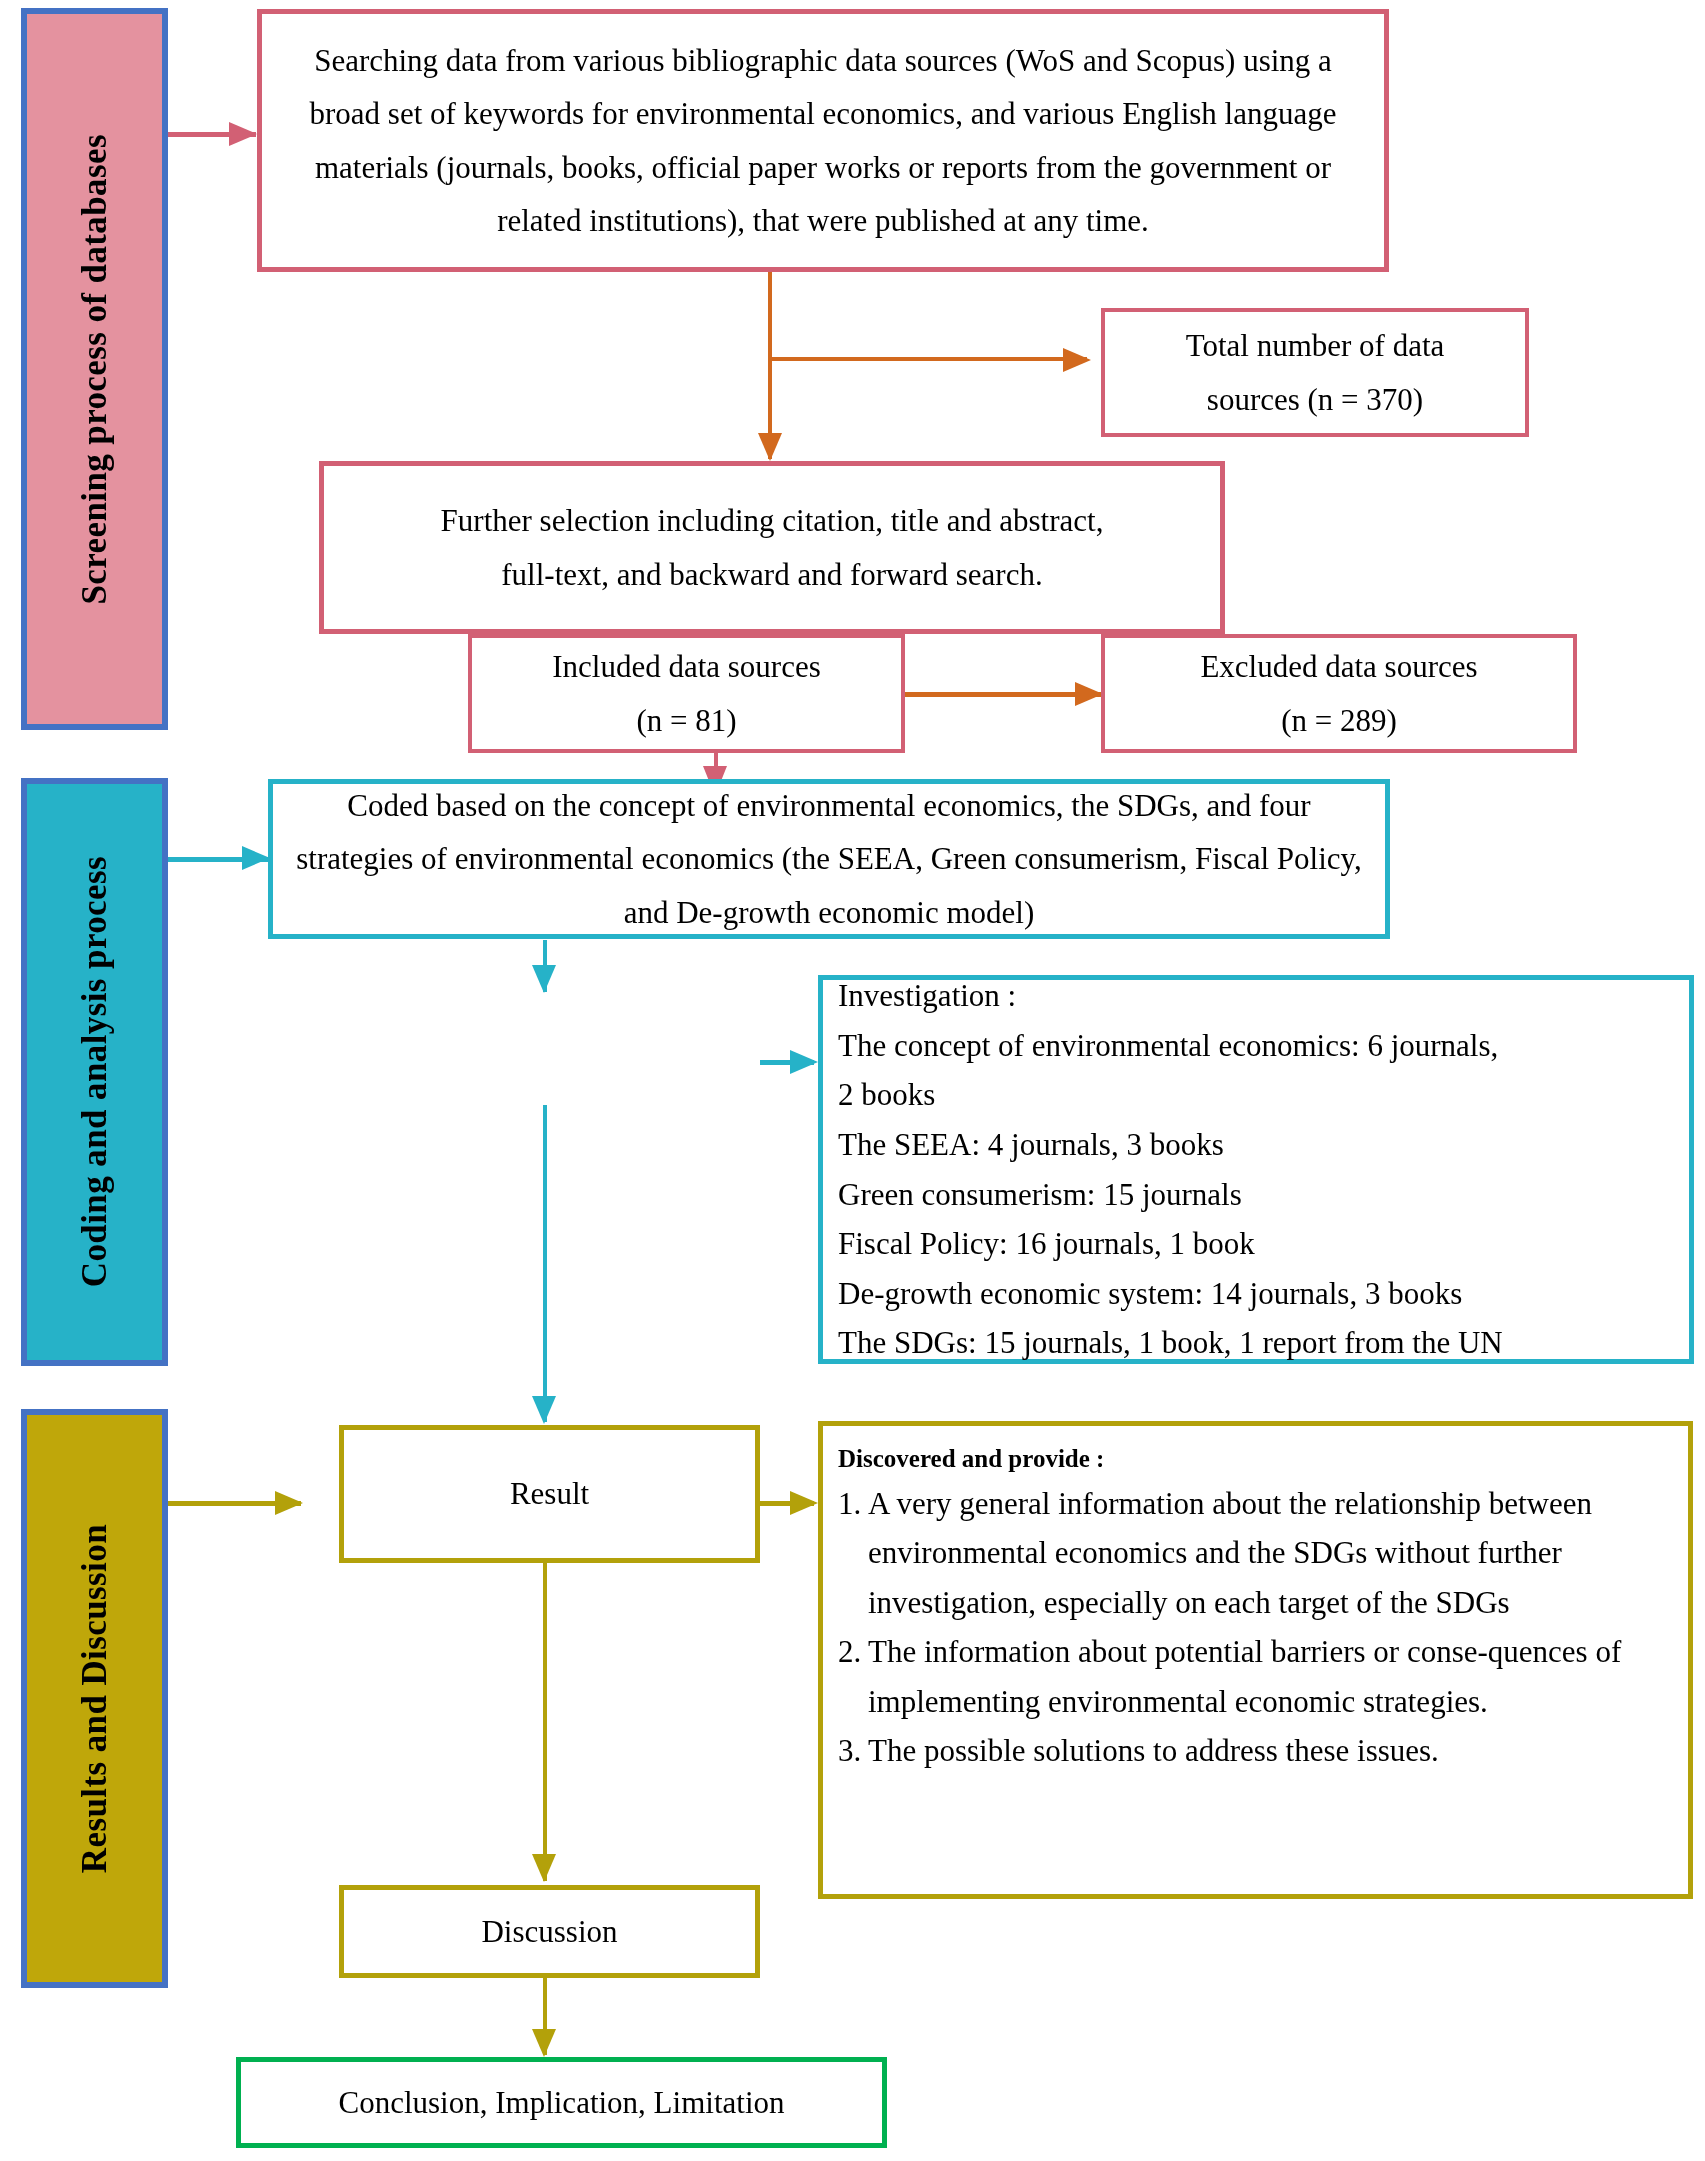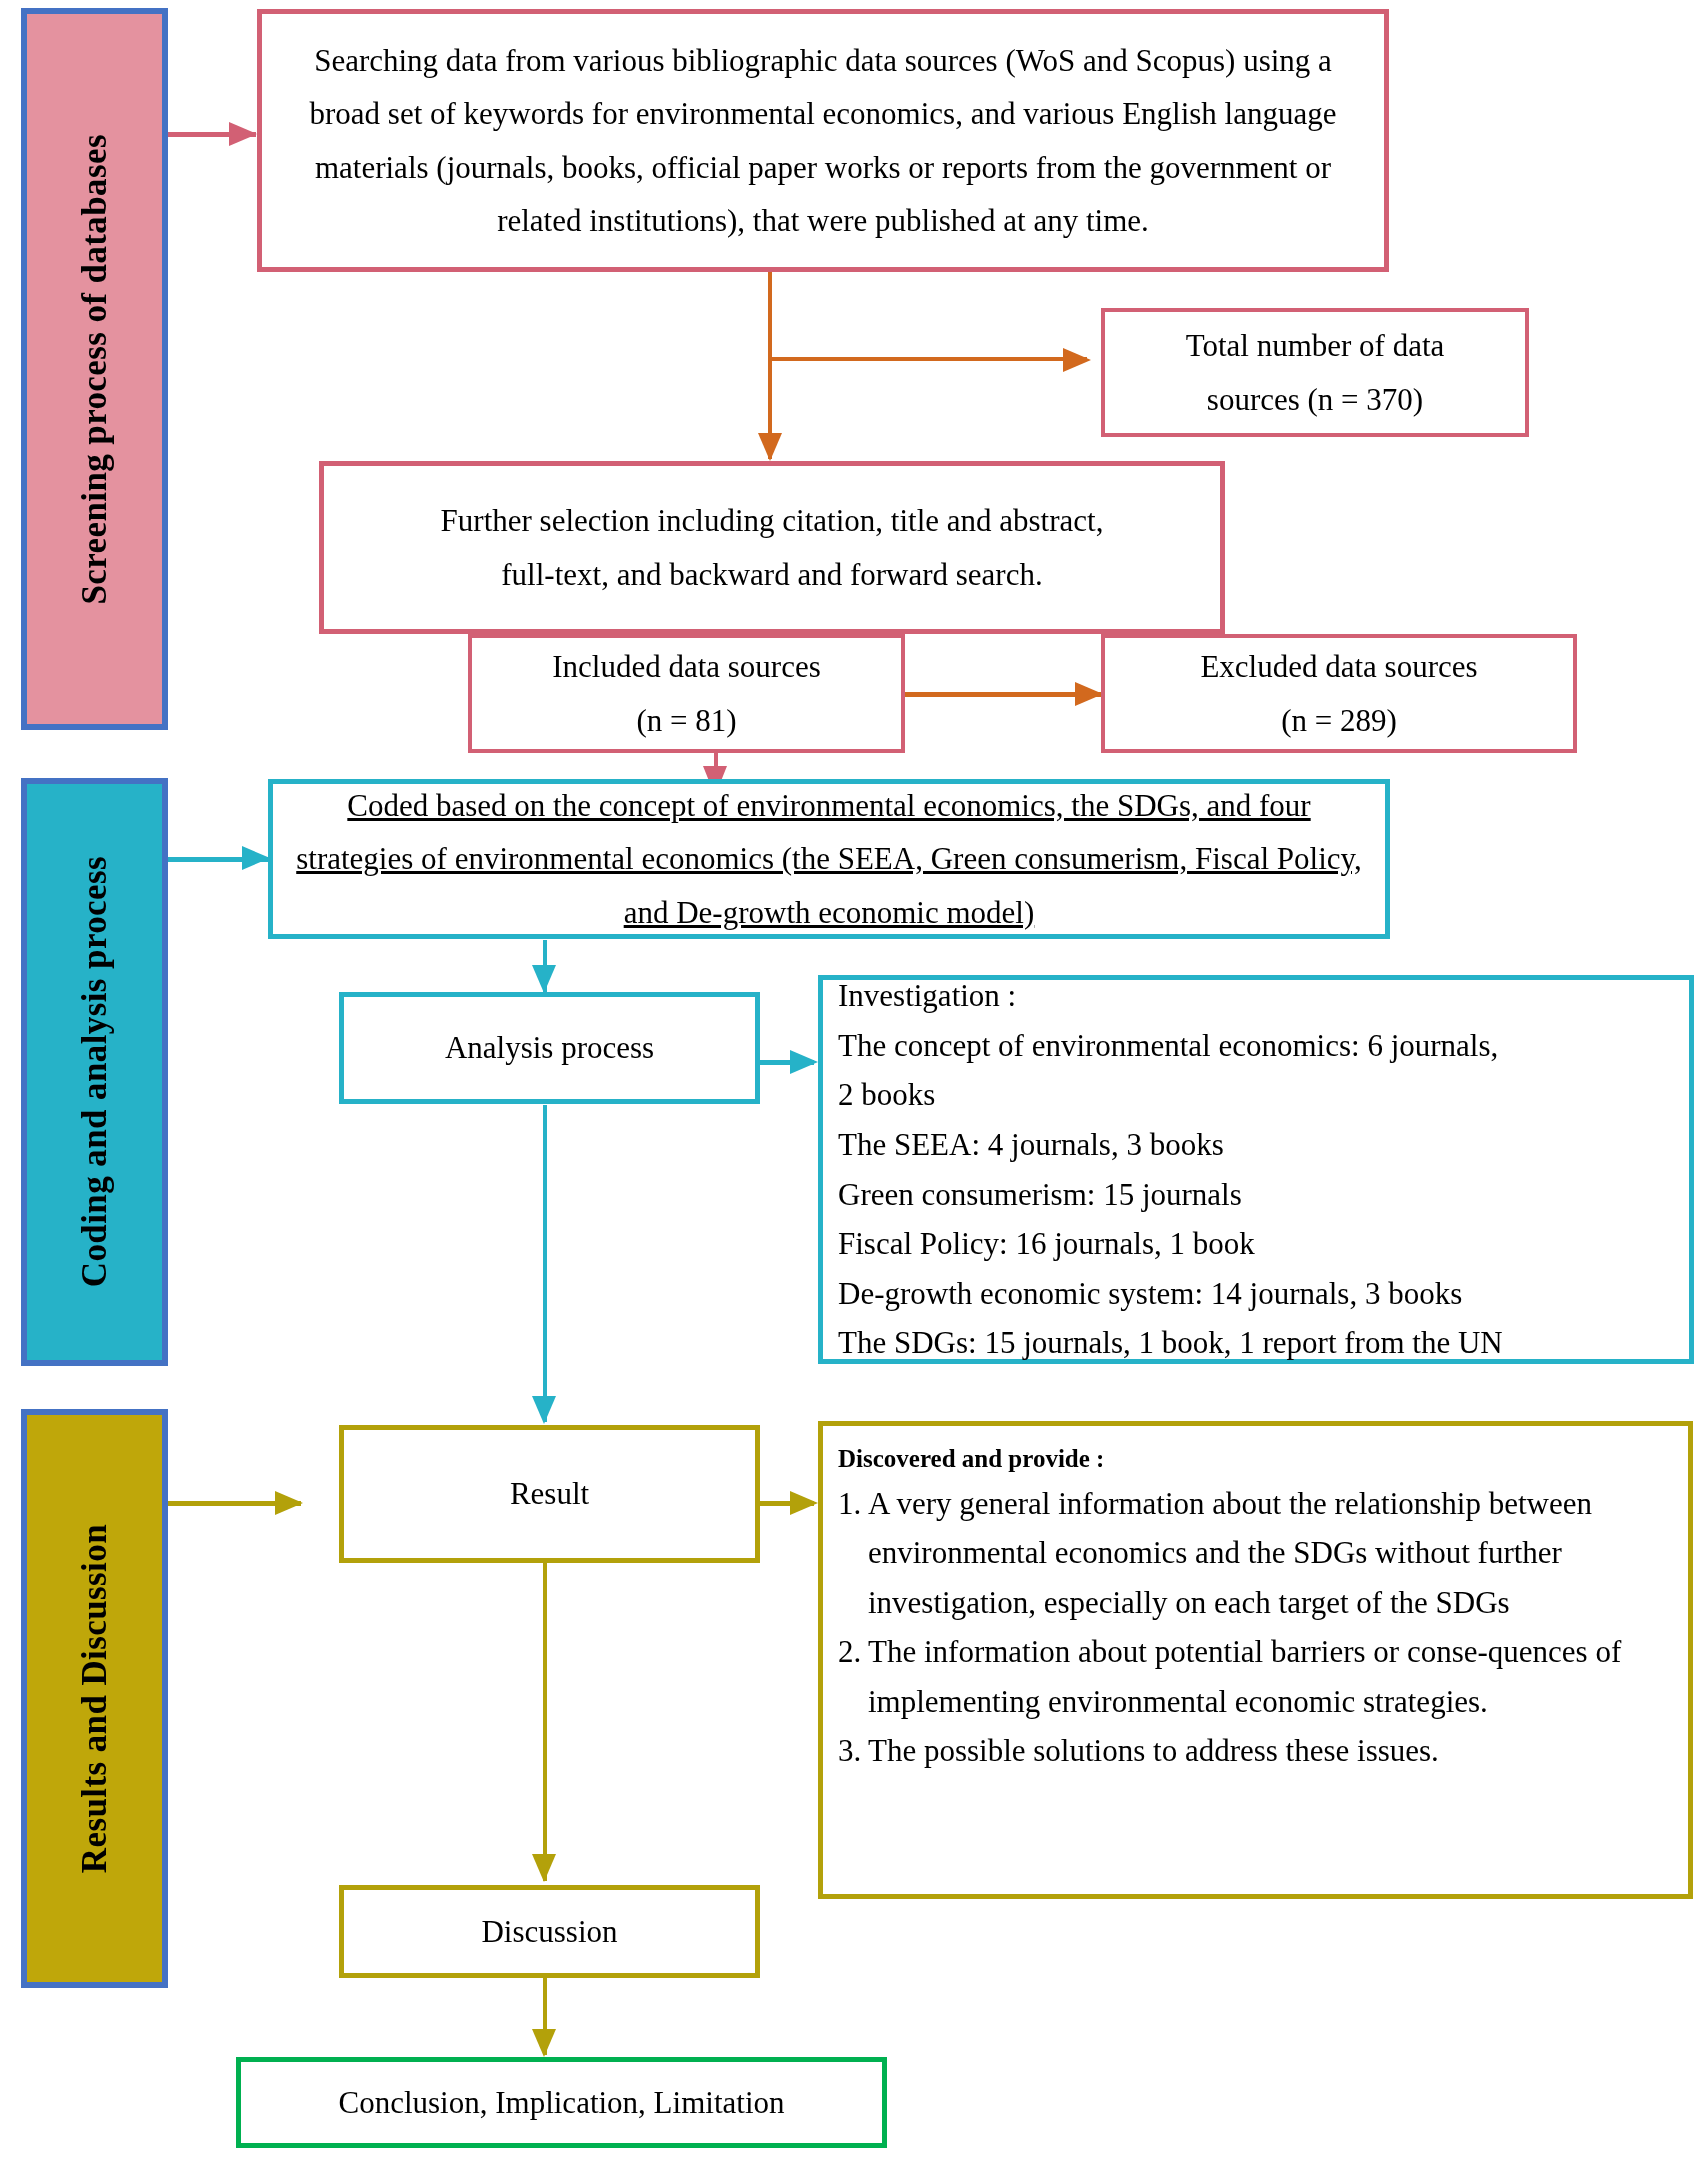--- a/index.html
+++ b/index.html
@@ -146,27 +146,24 @@
   <div class="node" style="left:468px;top:634px;width:437px;height:119px;border:4.9px solid #d26074;text-align:center;">
     <div class="txt">Included data sources
 (n = 81)</div>
   </div>
 
   <div class="node" style="left:1101px;top:634px;width:476px;height:119px;border:4.9px solid #d26074;">
     <div class="txt">Excluded data sources
 (n = 289)</div>
   </div>
 
-  <div class="node" style="left:268px;top:779px;width:1122px;height:160px;border:5.8px solid #26b2c8;text-decoration:underline;">
+  <div class="node" style="left:268px;top:779px;width:1122px;height:160px;border:5.8px solid #26b2c8;">
     <div class="txt">Coded based on the concept of environmental economics, the SDGs, and four strategies of environmental economics (the SEEA, Green consumerism, Fiscal Policy, and De-growth economic model)</div>
   </div>
 
-  <div class="node" style="left:339px;top:992px;width:421px;height:112px;border:5.8px solid #26b2c8;">
-    <div class="txt">Analysis process</div>
-  </div>
 
   <div class="node left-align" style="left:818px;top:975px;width:876px;height:389px;border:5.8px solid #26b2c8;">
     <div class="txt">Investigation :
 The concept of environmental economics: 6 journals,
 2 books
 The SEEA: 4 journals, 3 books
 Green consumerism: 15 journals
 Fiscal Policy: 16 journals, 1 book
 De-growth economic system: 14 journals, 3 books
 The SDGs: 15 journals, 1 book, 1 report from the UN</div>

